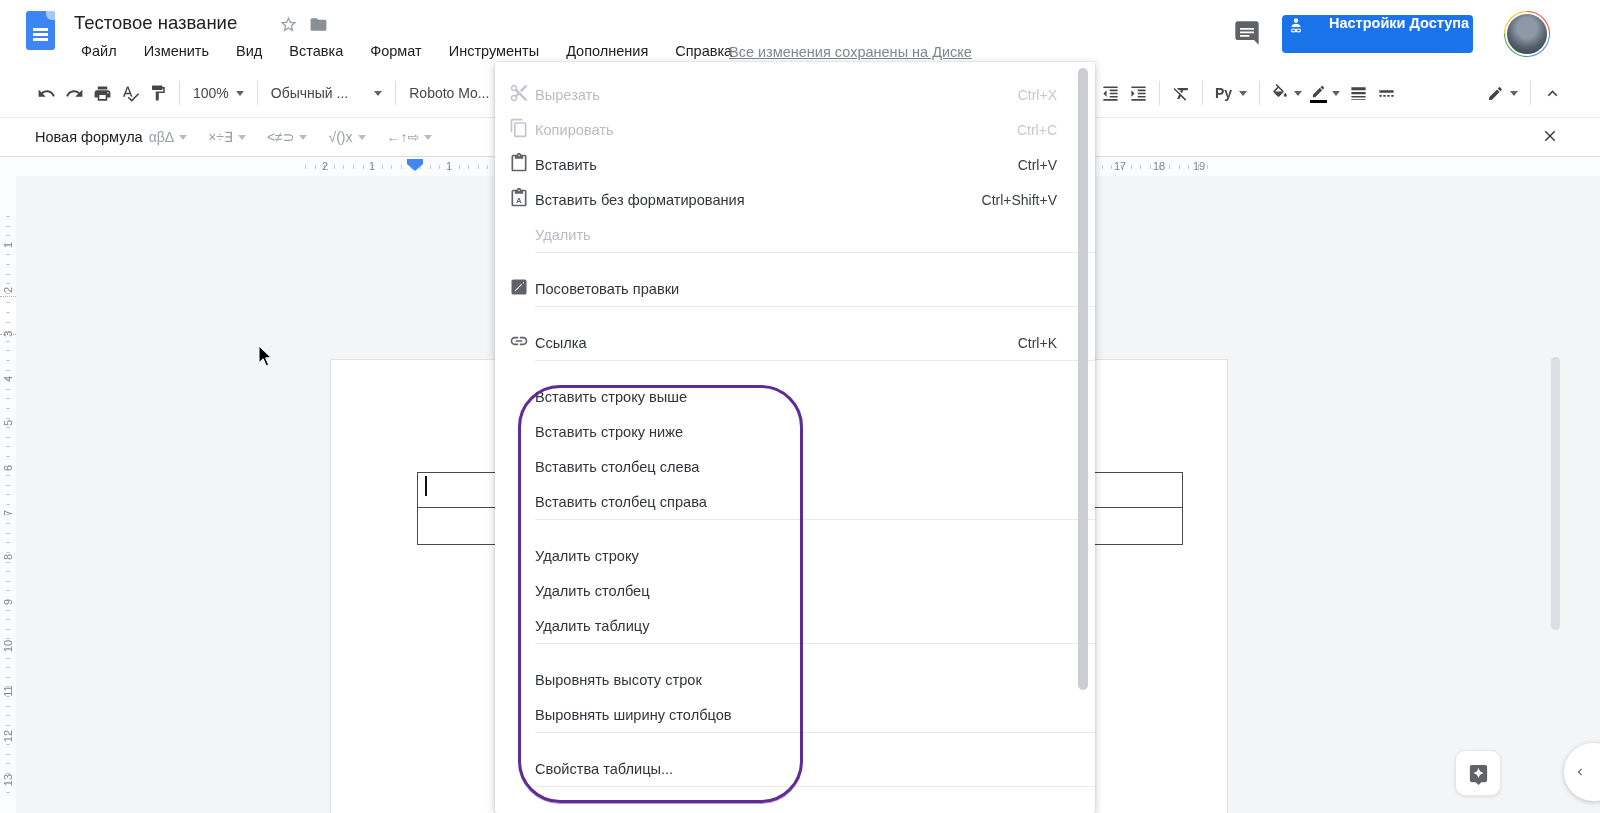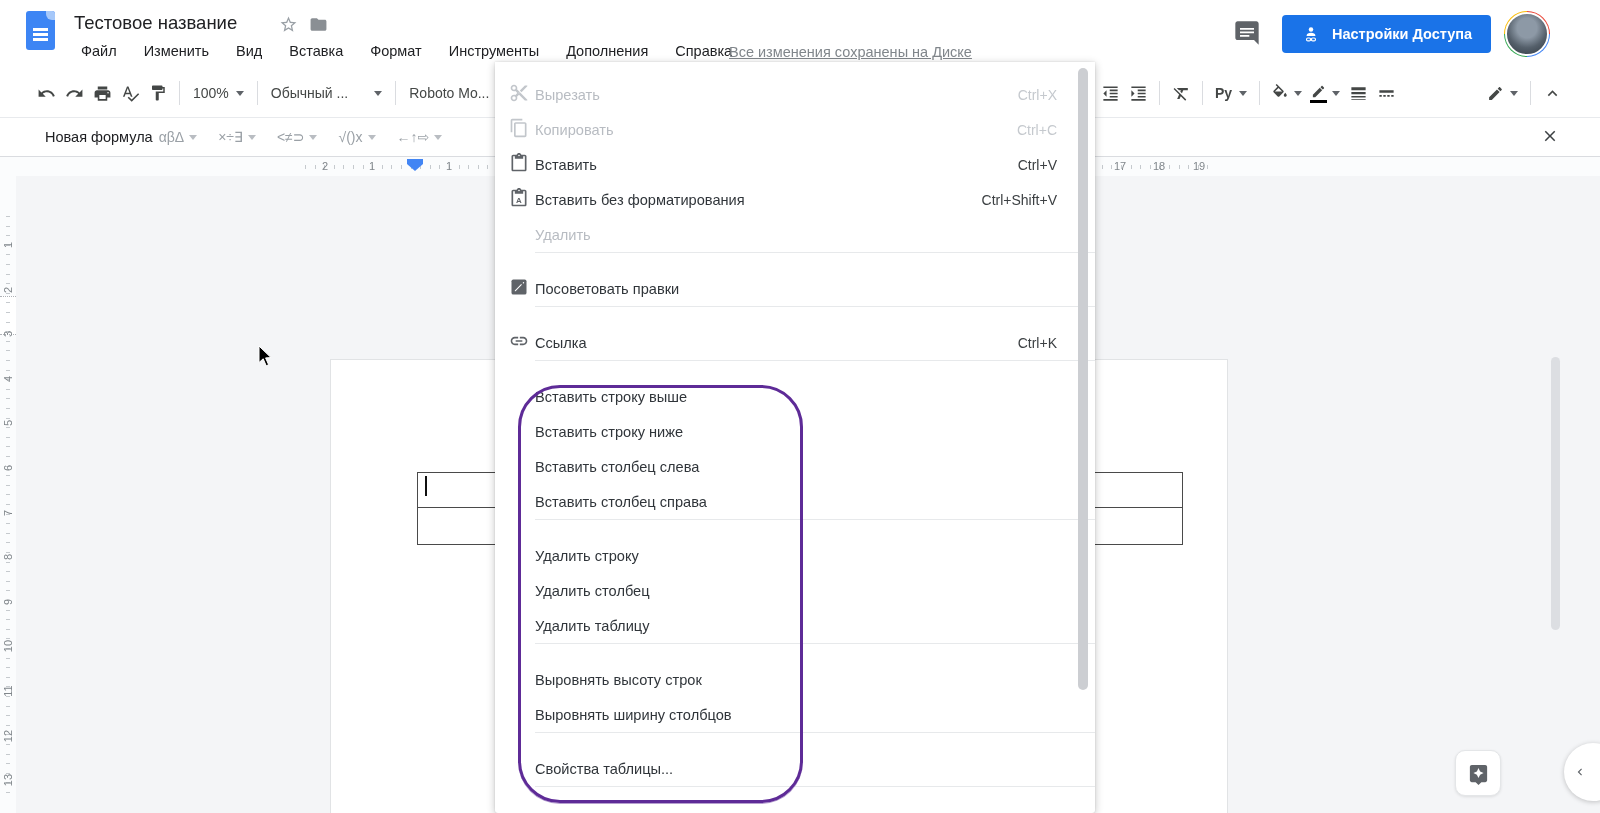--- a/index.html
+++ b/index.html
@@ -13,23 +13,23 @@
                    border-bottom-left-radius:6px}
   .docs-logo .lines{position:absolute;left:7px;top:17px;width:15px;height:2.5px;background:#fff;
                     box-shadow:0 5px 0 #fff,0 10px 0 #fff}
   .doc-title{position:absolute;left:74px;top:12px;font-size:18.5px;color:#202124}
   .title-icon{position:absolute;top:15px;color:#9aa0a6}
   .menubar{position:absolute;left:81px;top:43px;display:flex;gap:27px;font-size:14.5px;color:#202124}
   .mb-item{cursor:default}
   .save-status{position:absolute;left:729px;top:44px;font-size:14.5px;color:#80868b;
                text-decoration:underline}
   .comments-btn{position:absolute;left:1233px;top:19px;width:30px;height:28px;color:#5f6368}
-  .share-btn{position:absolute;left:1282px;top:15px;height:38px;padding:0 19px;background:#1a73e8;
+  .share-btn{position:absolute;left:1282px;top:15px;height:38px;padding:0 4px;background:#1a73e8;
              border:none;border-radius:4px;color:#fff;font-size:14.5px;font-weight:bold;
-             display:flex;align-items:center;gap:11px;font-family:inherit}
+             display:flex;align-items:flex-start;gap:23px;font-family:inherit}
   .avatar{position:absolute;left:1504px;top:11px;width:46px;height:46px;border-radius:50%;
           background:conic-gradient(#ea4335 0 25%,#4285f4 25% 50%,#34a853 50% 75%,#fbbc05 75% 100%);
           display:flex;align-items:center;justify-content:center}
   .avatar .photo{width:40px;height:40px;border-radius:50%;border:2px solid #fff;
           background:radial-gradient(circle at 50% 35%,#8d99a6 0 30%,#55606b 60%,#2e3740)}
   
   .toolbar{position:absolute;left:0;top:70px;width:1600px;height:47px;background:#fff;
            border-bottom:1px solid #e8eaed}
   .tb-group{position:absolute;top:0;height:46px;display:flex;align-items:center}
   .tb-btn{width:28px;height:28px;display:flex;align-items:center;justify-content:center;
@@ -37,21 +37,21 @@
   .tb-sep{width:1px;height:24px;background:#dadce0;margin:0 7px}
   .tb-text{font-size:14px;color:#444746;white-space:nowrap}
   .caret{width:0;height:0;border-left:4px solid transparent;border-right:4px solid transparent;
          border-top:5px solid #5f6368;display:inline-block}
   .caret.light{border-top-color:#b9bdc2}
   .pencil-stack{display:flex;flex-direction:column;align-items:center;gap:1px}
   .pencil-stack .bar{width:17px;height:3px;background:#000}
   
   .formulabar{position:absolute;left:0;top:118px;width:1600px;height:38px;background:#fff;
               border-bottom:1px solid #dadce0;display:flex;align-items:center}
-  .nf-label{margin-left:45px;font-size:14.5px;color:#202124;white-space:nowrap}
+  .nf-label{margin-left:35px;font-size:14.5px;color:#202124;white-space:nowrap}
   .eq-groups{display:flex;gap:21px;margin-left:6px;align-items:center}
   .eq-group{display:flex;align-items:center;gap:5px;color:#9aa0a6;font-size:14px;white-space:nowrap}
   .fb-close{position:absolute;left:1538px;top:7px;width:24px;height:24px;color:#3c4043;
             background:none;border:none;padding:0}
   
   .hruler{position:absolute;left:0;top:157px;width:1600px;height:19px;background:#fbfcfd;
           border-bottom:1px solid #ececee}
   .hruler .ticks{position:absolute;left:305px;top:8px;width:905px;height:4px;
      background:repeating-linear-gradient(90deg,#c6cace 0 1px,transparent 1px 9.6px)}
   .hr-num{position:absolute;top:3px;font-size:11px;color:#80868b;transform:translateX(-50%)}

